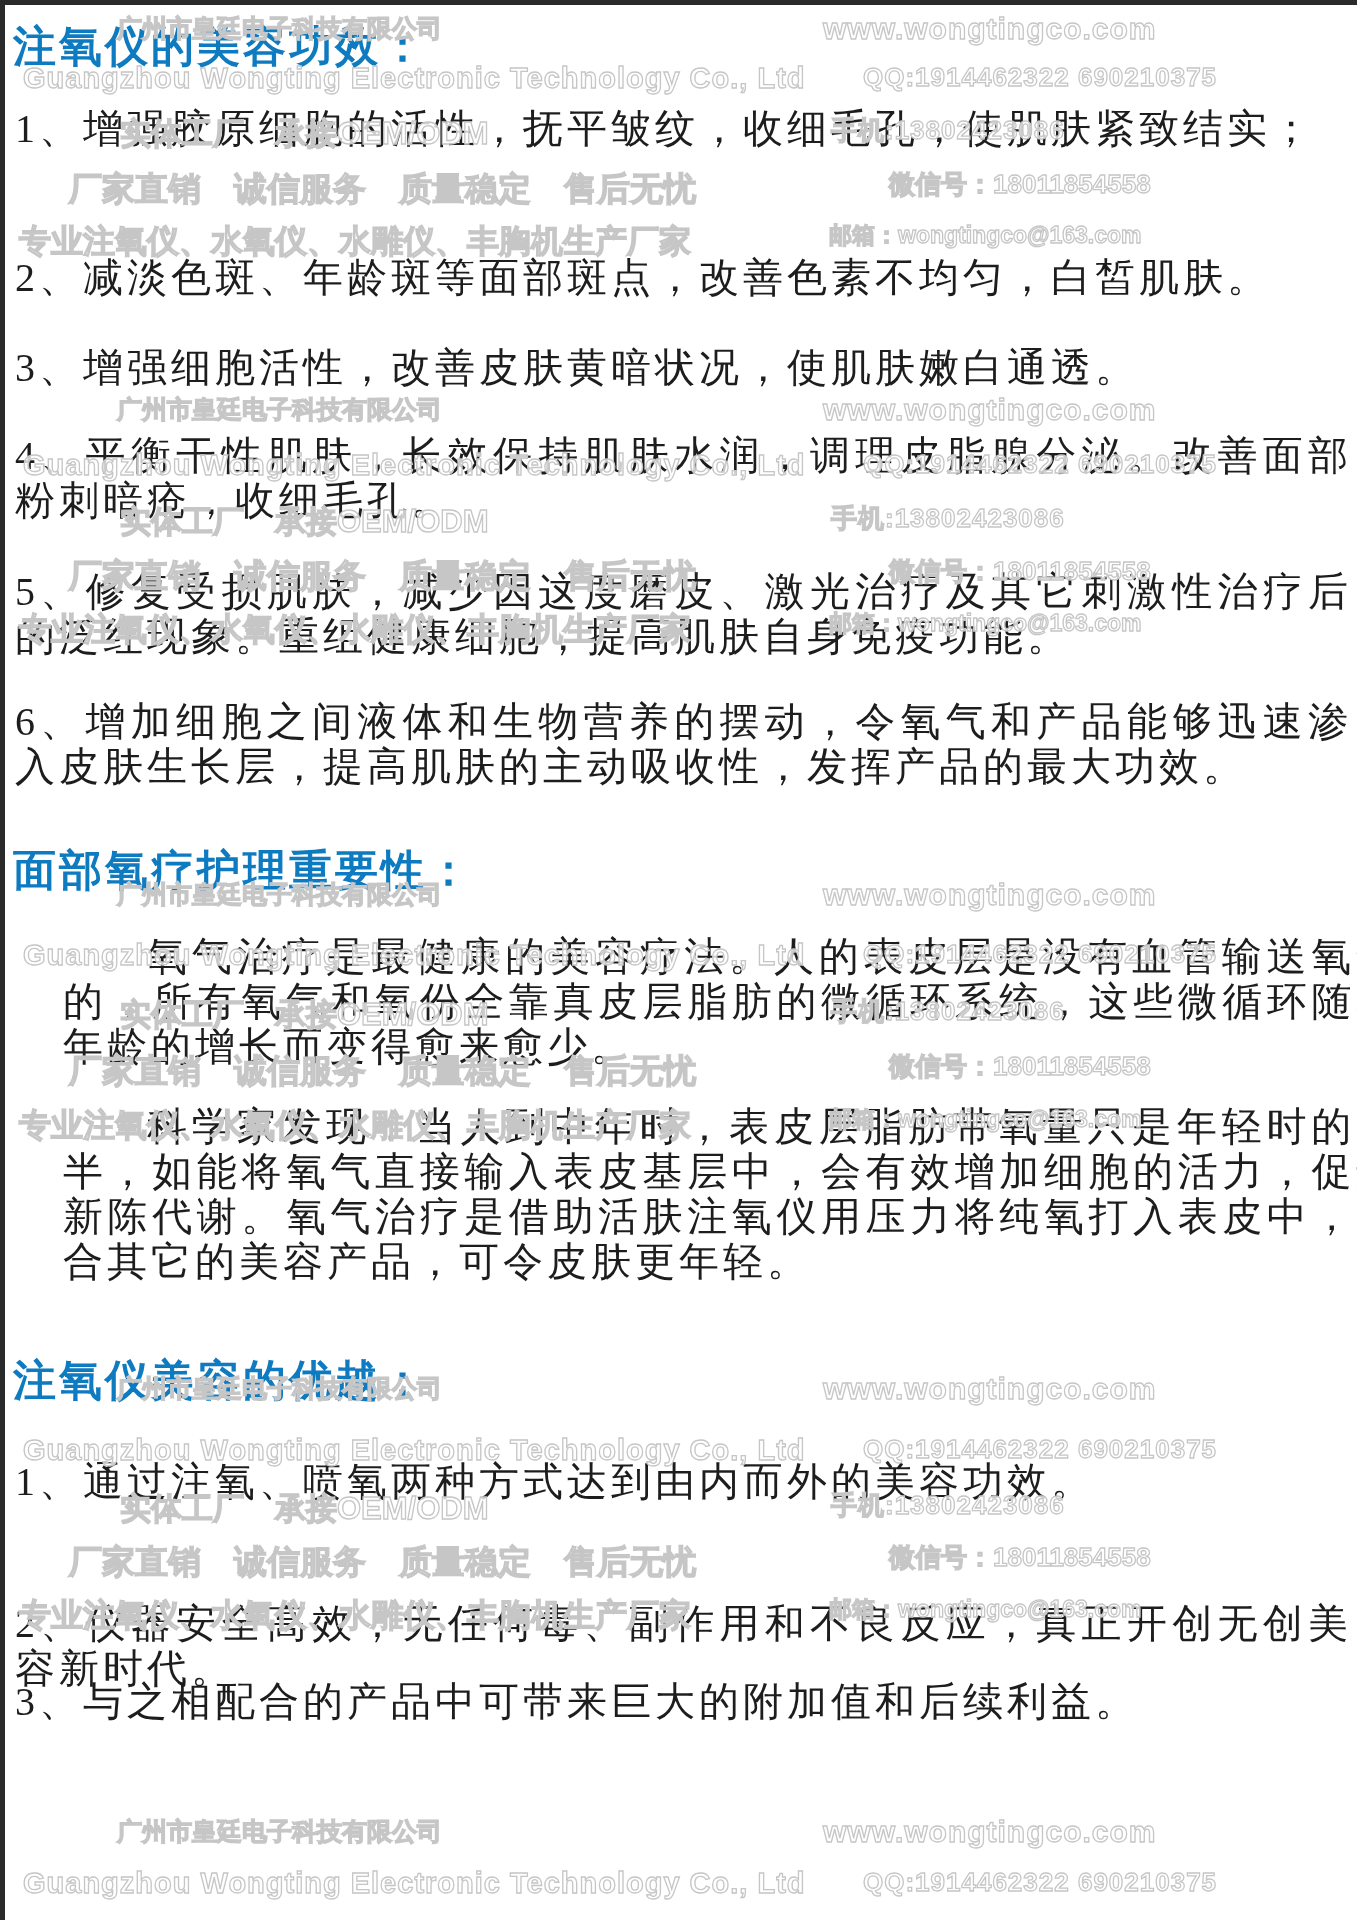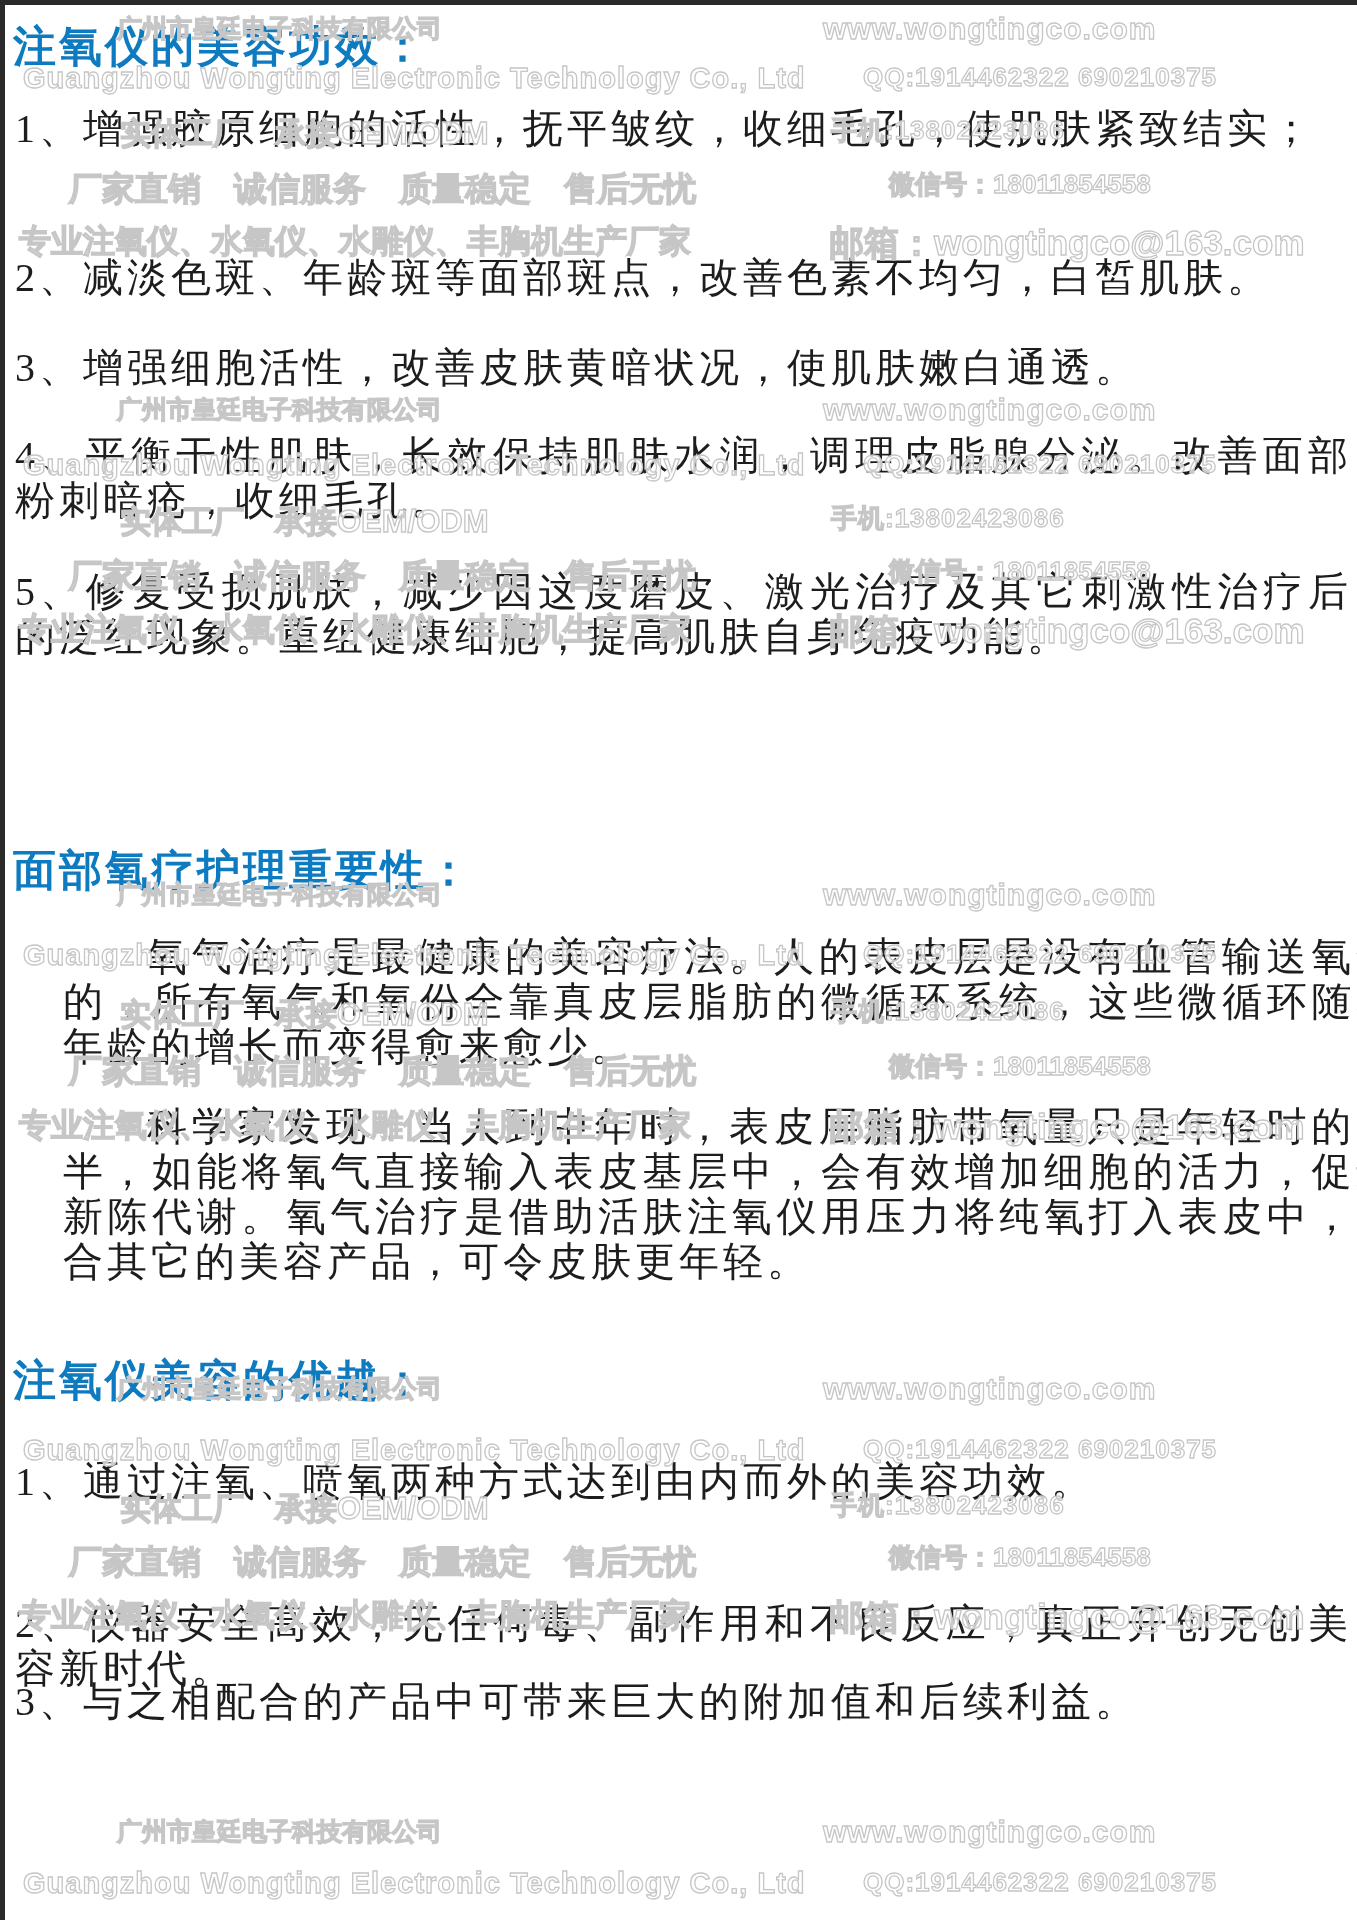--- a/index.html
+++ b/index.html
@@ -38,34 +38,35 @@
   }
   .wm-company_cn{font-size:25px;}
   .wm-company_en{font-size:29px;letter-spacing:1px;}
   .wm-website{font-size:30px;letter-spacing:1px;}
   .wm-qq{font-size:26px;letter-spacing:1px;}
   .wm-factory{font-size:31px;}
   .wm-phone{font-size:26px;letter-spacing:1px;}
   .wm-slogan{font-size:33px;}
   .wm-wechat{font-size:26px;margin-left:34px;}
   .wm-products{font-size:32px;}
-  .wm-email{font-size:35px;}
+  .wm-email{font-size:23px;}
 </style>
 </head>
 <body>
 
 <div class="page">
 
   <div class="content">
     <h2 class="heading" style="top:16px">注氧仪的美容功效：</h2>
     <div class="body-text" style="top:101px">1、增强胶原细胞的活性，抚平皱纹，收细毛孔，使肌肤紧致结实；</div>
     <div class="body-text" style="top:250px">2、减淡色斑、年龄斑等面部斑点，改善色素不均匀，白皙肌肤。</div>
     <div class="body-text" style="top:340px">3、增强细胞活性，改善皮肤黄暗状况，使肌肤嫩白通透。</div>
     <div class="body-text" style="top:428px">4、平衡干性肌肤，长效保持肌肤水润，调理皮脂腺分泌。改善面部粉刺暗疮，收细毛孔。</div>
     <div class="body-text" style="top:564px">5、修复受损肌肤，减少因这度磨皮、激光治疗及其它刺激性治疗后的泛红现象。重组健康细胞，提高肌肤自身免疫功能。</div>
+    <div class="body-text" style="top:694px">6、增加细胞之间液体和生物营养的摆动，令氧气和产品能够迅速渗入皮肤生长层，提高肌肤的主动吸收性，发挥产品的最大功效。</div>
 
     <h2 class="heading" style="top:840px">面部氧疗护理重要性：</h2>
     <div class="body-text para" style="top:929px">氧气治疗是最健康的美容疗法。人的表皮层是没有血管输送氧气的，所有氧气和氧份全靠真皮层脂肪的微循环系统，这些微循环随着年龄的增长而变得愈来愈少。</div>
     <div class="body-text para" style="top:1099px">科学家发现：当人到中年时，表皮层脂肪带氧量只是年轻时的一半，如能将氧气直接输入表皮基层中，会有效增加细胞的活力，促进新陈代谢。氧气治疗是借助活肤注氧仪用压力将纯氧打入表皮中，配合其它的美容产品，可令皮肤更年轻。</div>
 
     <h2 class="heading" style="top:1350px">注氧仪美容的优越：</h2>
     <div class="body-text" style="top:1454px">1、通过注氧、喷氧两种方式达到由内而外的美容功效。</div>
     <div class="body-text" style="top:1596px">2、仪器安全高效，无任何毒、副作用和不良反应，真正开创无创美容新时代。</div>
     <div class="body-text" style="top:1674px">3、与之相配合的产品中可带来巨大的附加值和后续利益。</div>
   </div>

